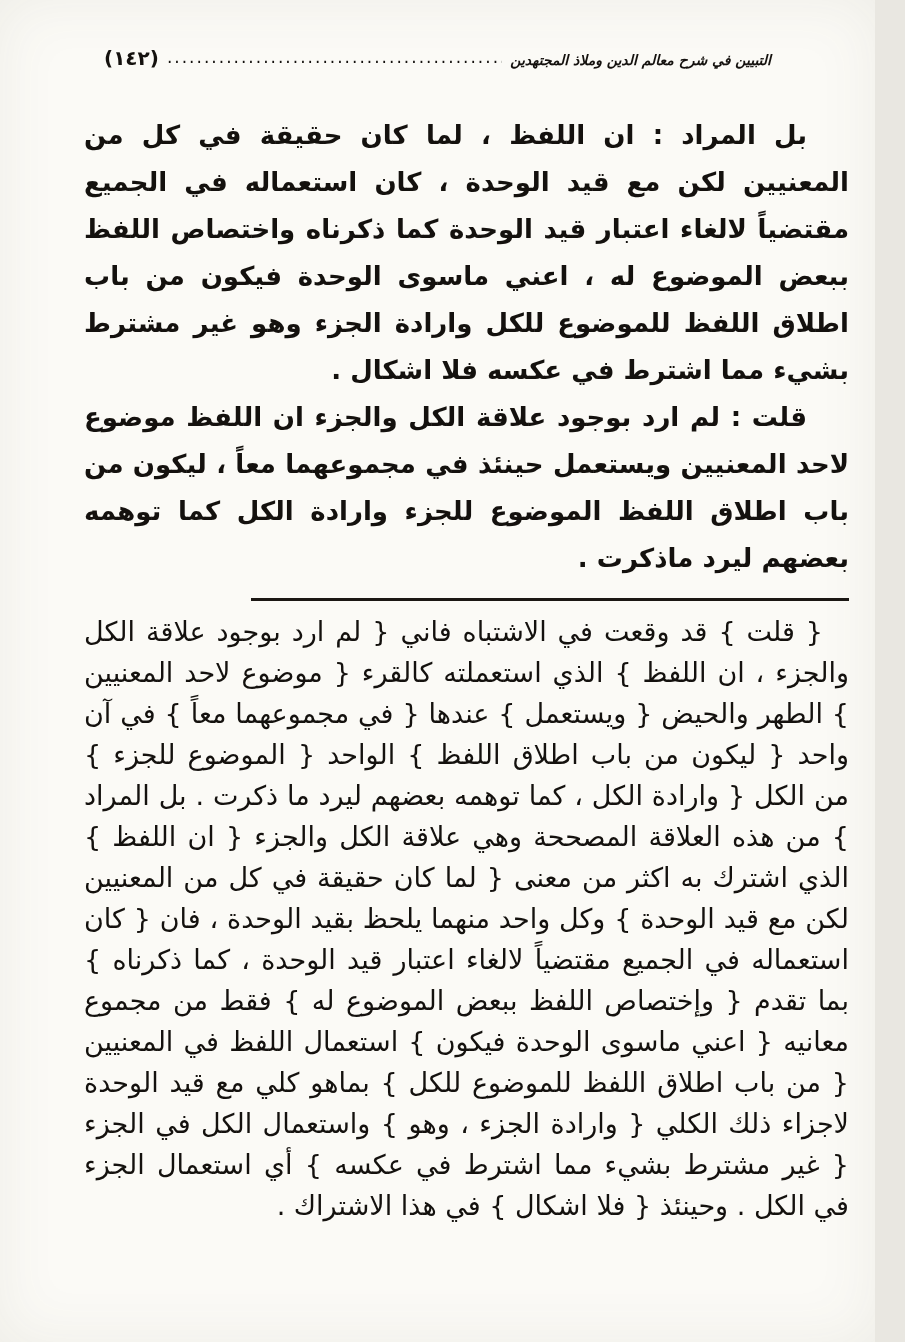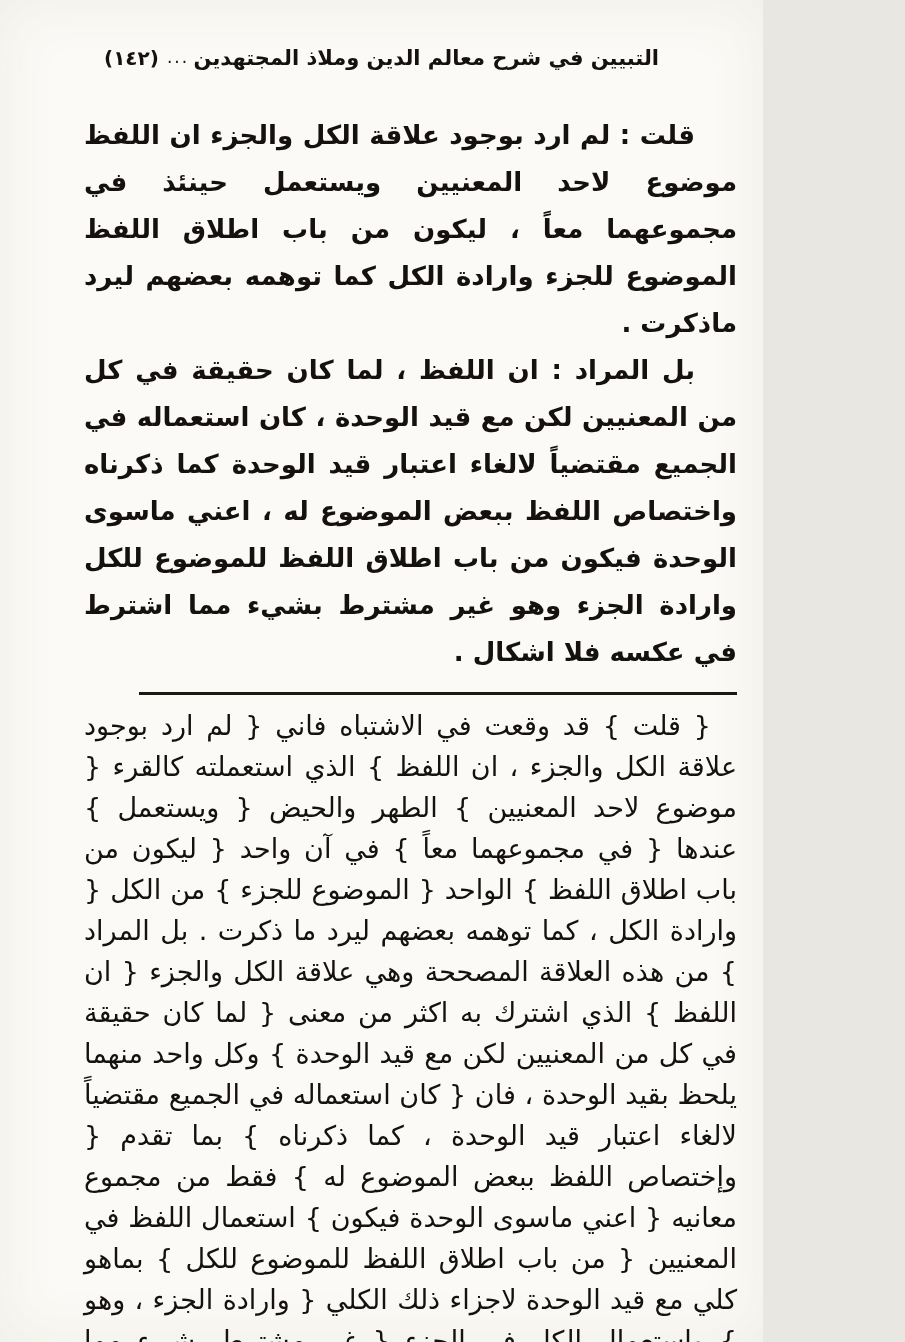--- a/index.html
+++ b/index.html
@@ -8,21 +8,21 @@
     width: 905px;
     font-family: "DejaVu Sans", sans-serif;
   }
 
   body {
     background: #e9e7e1;
   }
 
   .page {
     position: relative;
-    width: 763px;
+    width: 875px;
     height: 1342px;
     background: var(--page-bg, #fbfaf6);
     color: var(--ink, #14110e);
     direction: rtl;
     padding: 46px 26px 28px 84px;
     overflow: hidden;
     box-shadow: inset 0 0 60px rgba(90, 85, 70, 0.08);
   }
 
   
@@ -44,21 +44,22 @@
     flex: 1 1 auto;
     overflow: hidden;
     font-weight: normal;
     font-size: 17px;
     letter-spacing: 2px;
     transform: translateY(-2px);
   }
   .running-head .book-title {
     flex: 0 0 auto;
     direction: rtl;
-    font-size: 21px;
+    font-size: 14px;
+    font-style: italic;
   }
 
   
   .matn {
     margin-top: 42px;
     font-size: 26px;
     font-weight: bold;
     line-height: 47px;
     text-align: justify;
   }
@@ -91,22 +92,22 @@
 
 <div class="page" style="--page-bg: #fbfaf6; --ink: #14110e;">
 
   <header class="running-head">
     <span class="pagenum">(١٤٢)</span>
     <span class="dots">........................................................................................................</span>
     <span class="book-title">التبيين في شرح معالم الدين وملاذ المجتهدين</span>
   </header>
 
   <main class="matn">
+    <p class="matn-p">بل المراد : ان اللفظ ، لما كان حقيقة في كل من المعنيين لكن مع قيد الوحدة ، كان استعماله في الجميع مقتضياً لالغاء اعتبار قيد الوحدة كما ذكرناه واختصاص اللفظ ببعض الموضوع له ، اعني ماسوى الوحدة فيكون من باب اطلاق اللفظ للموضوع للكل وارادة الجزء وهو غير مشترط بشيء مما اشترط في عكسه فلا اشكال .</p>
     <p class="matn-p">قلت : لم ارد بوجود علاقة الكل والجزء ان اللفظ موضوع لاحد المعنيين ويستعمل حينئذ في مجموعهما معاً ، ليكون من باب اطلاق اللفظ الموضوع للجزء وارادة الكل كما توهمه بعضهم ليرد ماذكرت .</p>
-    <p class="matn-p">بل المراد : ان اللفظ ، لما كان حقيقة في كل من المعنيين لكن مع قيد الوحدة ، كان استعماله في الجميع مقتضياً لالغاء اعتبار قيد الوحدة كما ذكرناه واختصاص اللفظ ببعض الموضوع له ، اعني ماسوى الوحدة فيكون من باب اطلاق اللفظ للموضوع للكل وارادة الجزء وهو غير مشترط بشيء مما اشترط في عكسه فلا اشكال .</p>
   </main>
 
   <div class="separator" style="background: rgb(27, 23, 19);"></div>
 
   <section class="commentary">
     <p class="commentary-p">{ قلت } قد وقعت في الاشتباه فاني { لم ارد بوجود علاقة الكل والجزء ، ان اللفظ } الذي استعملته كالقرء { موضوع لاحد المعنيين } الطهر والحيض { ويستعمل } عندها { في مجموعهما معاً } في آن واحد { ليكون من باب اطلاق اللفظ } الواحد { الموضوع للجزء } من الكل { وارادة الكل ، كما توهمه بعضهم ليرد ما ذكرت . بل المراد } من هذه العلاقة المصححة وهي علاقة الكل والجزء { ان اللفظ } الذي اشترك به اكثر من معنى { لما كان حقيقة في كل من المعنيين لكن مع قيد الوحدة } وكل واحد منهما يلحظ بقيد الوحدة ، فان { كان استعماله في الجميع مقتضياً لالغاء اعتبار قيد الوحدة ، كما ذكرناه } بما تقدم { وإختصاص اللفظ ببعض الموضوع له } فقط من مجموع معانيه { اعني ماسوى الوحدة فيكون } استعمال اللفظ في المعنيين { من باب اطلاق اللفظ للموضوع للكل } بماهو كلي مع قيد الوحدة لاجزاء ذلك الكلي { وارادة الجزء ، وهو } واستعمال الكل في الجزء { غير مشترط بشيء مما اشترط في عكسه } أي استعمال الجزء في الكل . وحينئذ { فلا اشكال } في هذا الاشتراك .</p>
   </section>
 
 </div>
 

